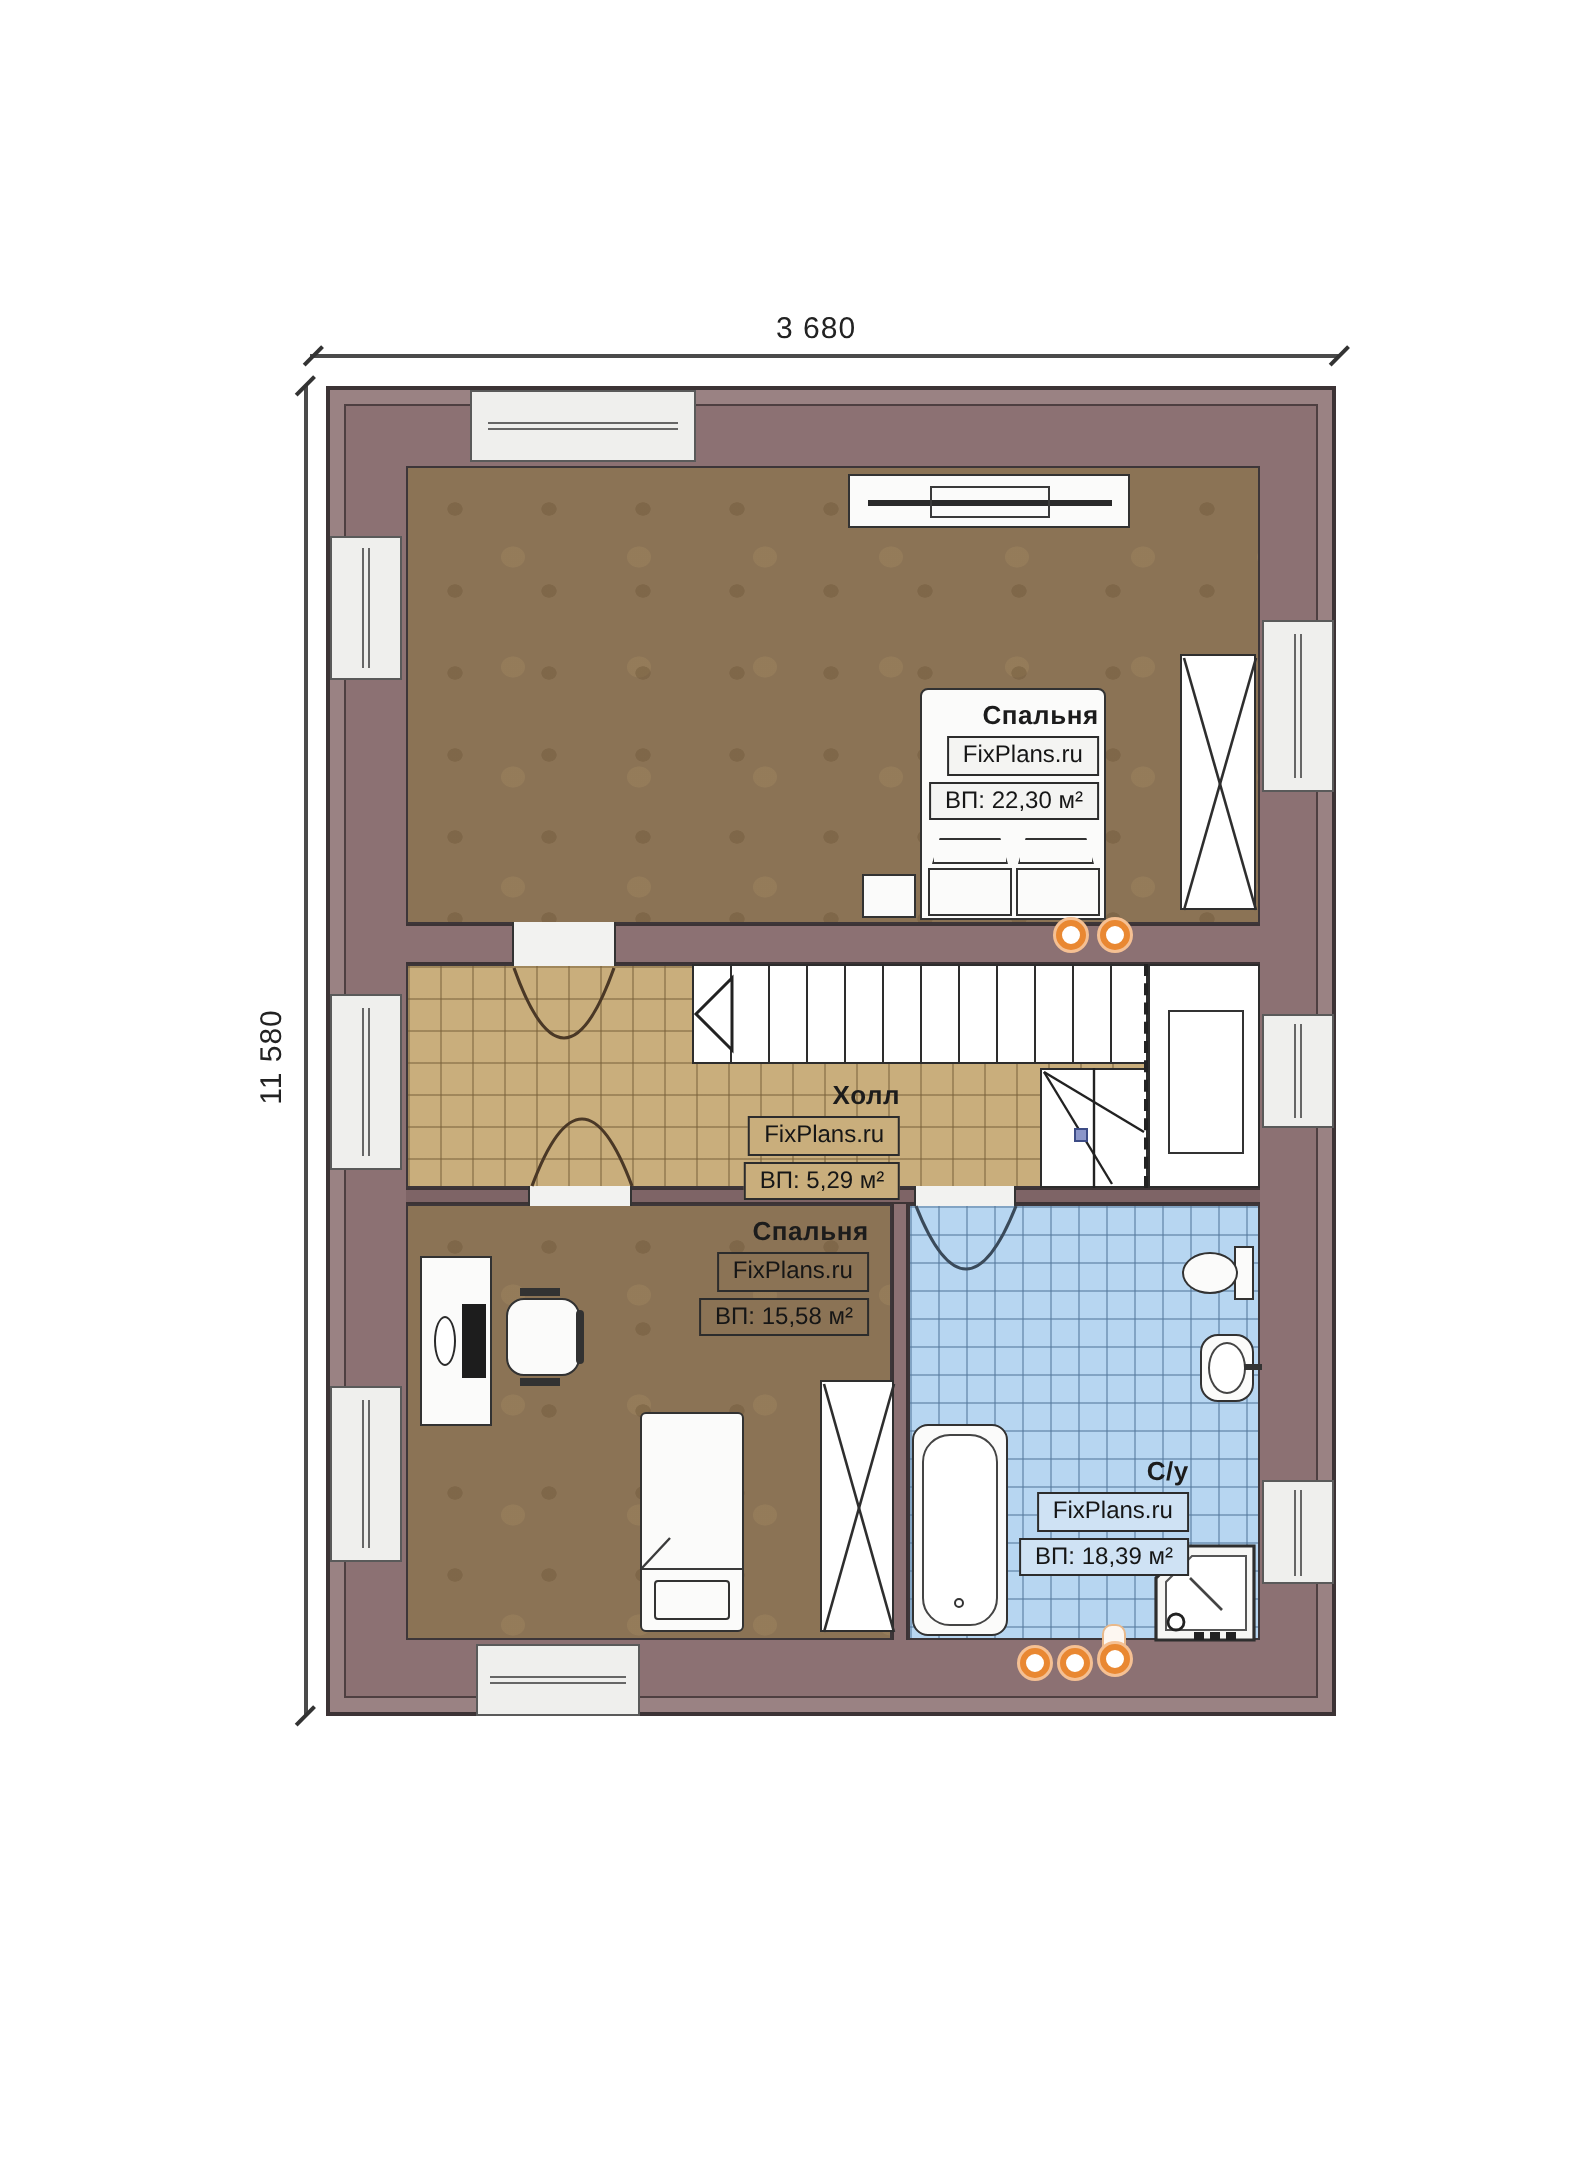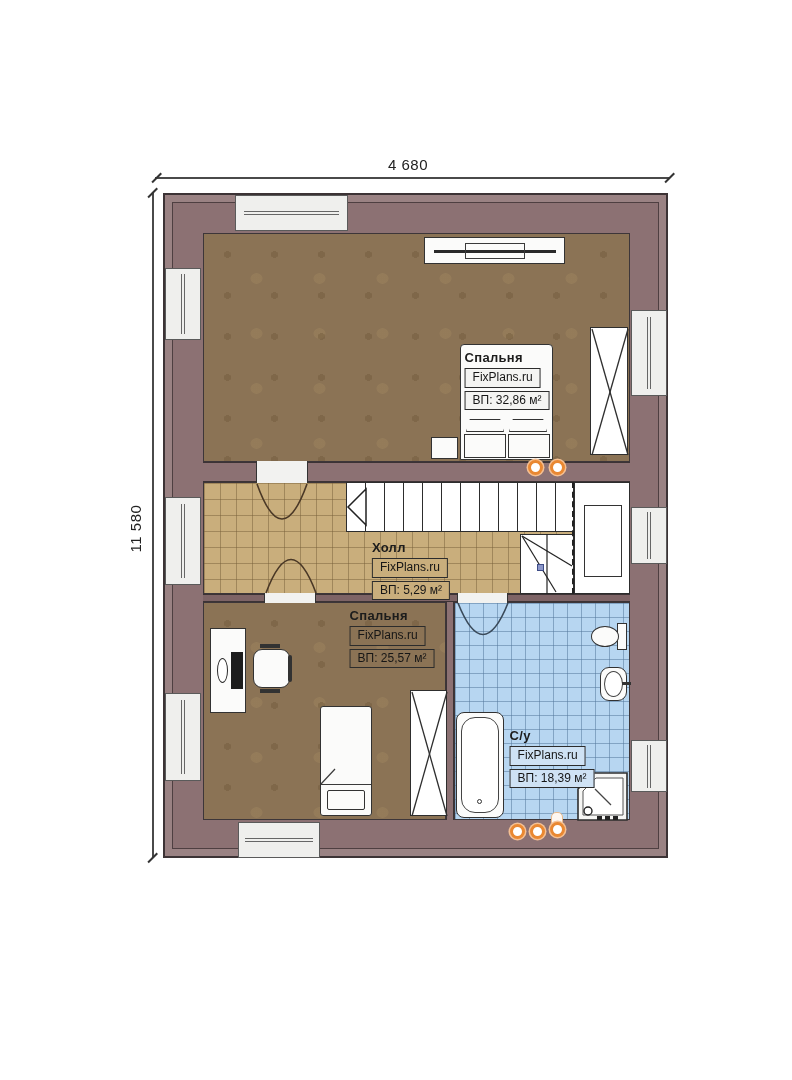--- a/index.html
+++ b/index.html
@@ -55,42 +55,42 @@
   .dash-v{border-left:2px dashed #222}
   .guard{border:1.2px solid #333;background:transparent}
   .bluenode{width:7px;height:7px;background:#8b96c9;border:1px solid #3d4c86}
 
   
   .furn{background:#fbfbfa;border:1.4px solid #323232}
   .furn-line{background:#323232}
   svg.overlay{position:absolute;left:0;top:0;pointer-events:none}
 
   
-  .room-label{display:flex;flex-direction:column;align-items:flex-start;gap:3px;transform:translateX(-50%)}
+  .room-label{display:flex;flex-direction:column;align-items:flex-end;gap:3px;transform:translateX(-50%)}
   .room-title{font-weight:bold;font-size:13px;color:#1c1c1c;letter-spacing:.3px}
   .label-box{border:1.6px solid #2c2c2c;font-size:12px;padding:1px 7px;line-height:1.3;
     color:#161616;white-space:nowrap;text-align:center}
   .lb-bed-top{background:#f4f4f2}
   .lb-hall{background:var(--floor-hall)}
   .lb-wood{background:var(--floor-wood)}
   .lb-bath{background:#cfe2f4}
 
   
   .light{width:15px;height:15px;border-radius:50%;background:#fff;border:3.5px solid var(--accent-light);
     box-shadow:0 0 0 1.5px #f5c093}
   .sconce{width:12px;height:15px;background:#fdf7f1;border:1px solid #e9b98b;border-radius:5px 5px 2px 2px}
 
   .xwd{background:#fff;border:1.4px solid #2e2e2e}
 </style>
 </head>
 <body>
 
 <div class="sheet">
 
-  <div class="abs dim-text" style="left:388px;top:156px">4 680</div>
+  <div class="abs dim-text" style="left:388px;top:156px">3 680</div>
   <div class="abs dim-line" style="left:155px;top:177px;width:515px;height:1.5px"></div>
   <div class="abs tick" style="left:150px;top:177px"></div>
   <div class="abs tick" style="left:663px;top:177px"></div>
 
   <div class="abs dim-text" style="left:112px;top:520px;transform:rotate(-90deg);transform-origin:center">11 580</div>
   <div class="abs dim-line" style="left:152px;top:193px;width:1.5px;height:665px"></div>
   <div class="abs tick" style="left:146px;top:192px"></div>
   <div class="abs tick" style="left:146px;top:857px"></div>
 
   <div class="abs wall-outer"></div>
@@ -215,33 +215,33 @@
   <div class="abs light" style="left:528px;top:460px"></div>
   <div class="abs light" style="left:550px;top:460px"></div>
   <div class="abs light" style="left:510px;top:824px"></div>
   <div class="abs light" style="left:530px;top:824px"></div>
   <div class="abs sconce" style="left:551px;top:812px"></div>
   <div class="abs light" style="left:550px;top:822px"></div>
 
   <div class="abs room-label" style="left:507px;top:350px">
     <div class="room-title">Спальня</div>
     <div class="label-box lb-bed-top">FixPlans.ru</div>
-    <div class="label-box lb-bed-top">ВП: 32,86 м²</div>
+    <div class="label-box lb-bed-top">ВП: 22,30 м²</div>
   </div>
 
   <div class="abs room-label" style="left:411px;top:540px">
     <div class="room-title">Холл</div>
     <div class="label-box lb-hall">FixPlans.ru</div>
     <div class="label-box lb-hall">ВП: 5,29 м²</div>
   </div>
 
   <div class="abs room-label" style="left:392px;top:608px">
     <div class="room-title">Спальня</div>
     <div class="label-box lb-wood">FixPlans.ru</div>
-    <div class="label-box lb-wood">ВП: 25,57 м²</div>
+    <div class="label-box lb-wood">ВП: 15,58 м²</div>
   </div>
 
   <div class="abs room-label" style="left:552px;top:728px">
     <div class="room-title">С/у</div>
     <div class="label-box lb-bath">FixPlans.ru</div>
     <div class="label-box lb-bath">ВП: 18,39 м²</div>
   </div>
 
 </div>
 

